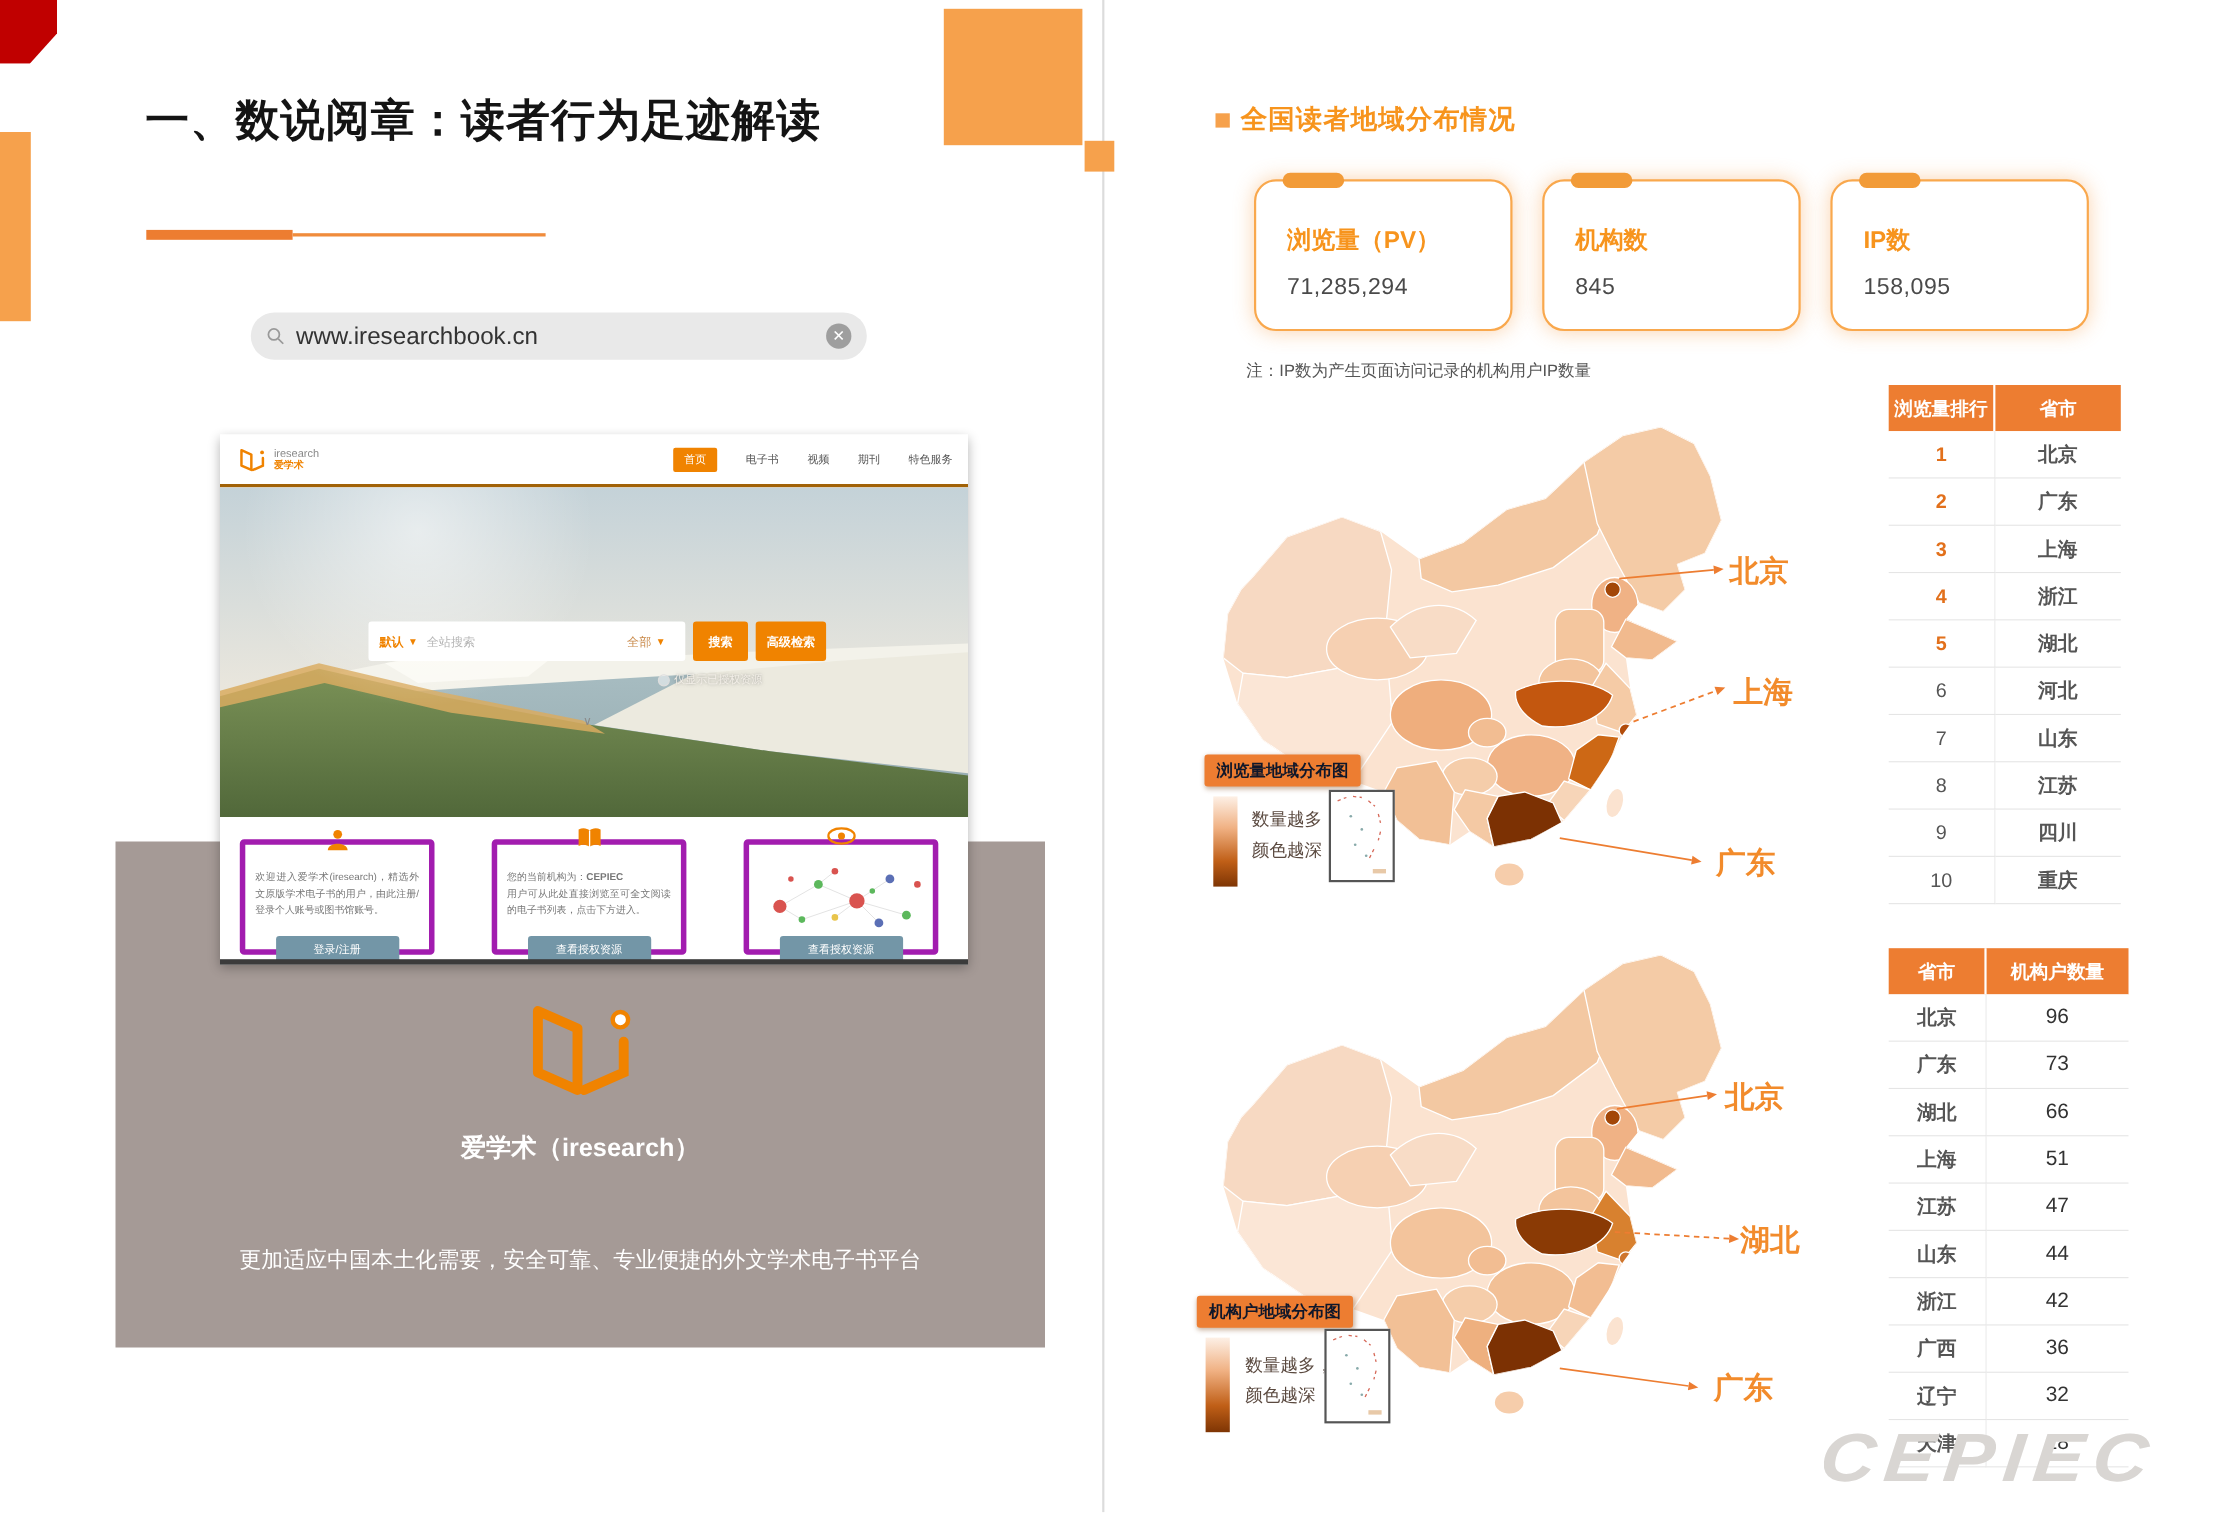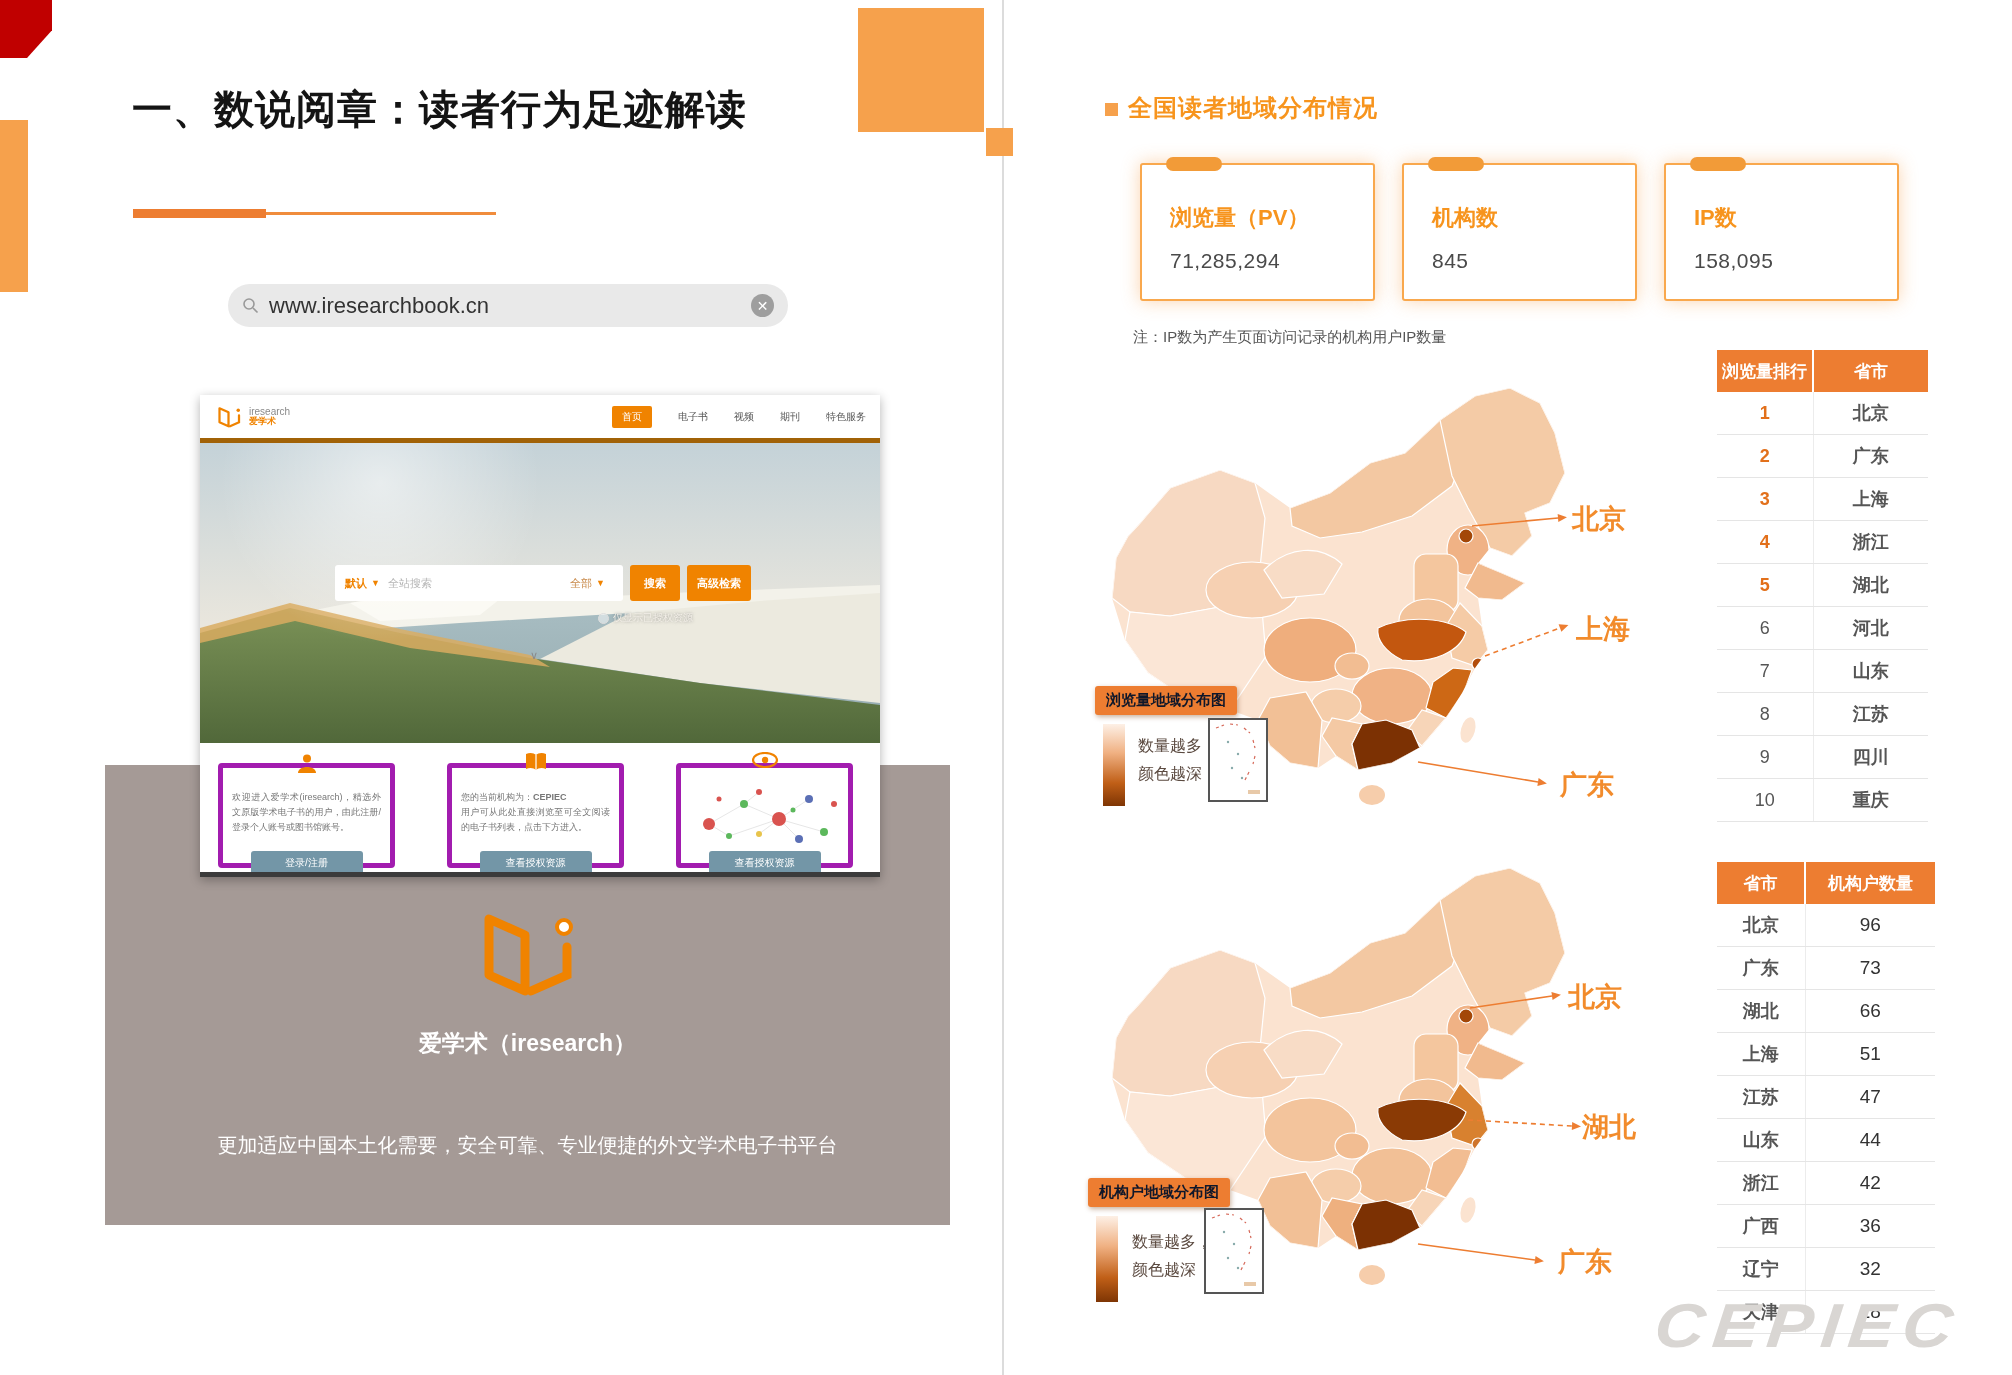--- a/index.html
+++ b/index.html
@@ -21,21 +21,21 @@
   .ul-thin{left:266px;top:212px;width:230px;height:3px;background:#F08C3C;}
 
   .addrbar{left:228px;top:284px;width:560px;height:43px;background:#E9E9E9;border-radius:22px;
     display:flex;align-items:center;padding:0 14px;box-sizing:border-box;}
   .addr-url{font-size:22px;color:#333;margin-left:10px;flex:1;}
   .addr-x{width:23px;height:23px;border-radius:50%;background:#9E9E9E;color:#fff;font-size:14px;
     display:flex;align-items:center;justify-content:center;font-weight:bold;}
 
   
   .site{left:200px;top:395px;width:680px;height:482px;background:#fff;box-shadow:0 3px 10px rgba(0,0,0,.3);z-index:2;}
-  .site-header{position:absolute;left:0;top:0;width:680px;height:48px;background:#fff;border-bottom:5px solid #a16207;
+  .site-header{position:absolute;left:0;top:0;width:680px;height:48px;background:#fff;border-bottom:3px solid #a16207;
     display:flex;align-items:center;padding:0 14px;box-sizing:border-box;}
   .site-logo-txt{line-height:1.05;margin-left:5px;}
   .site-logo-txt .l1{font-size:10px;color:#8a8a8a;}
   .site-logo-txt .l2{font-size:9px;color:#F08300;font-weight:bold;}
   .site-nav{margin-left:auto;display:flex;align-items:center;gap:26px;font-size:10px;color:#555;}
   .nav-active{background:#F08300;color:#fff;padding:4px 10px;border-radius:2px;}
   .hero{position:absolute;left:0;top:48px;width:680px;height:300px;overflow:hidden;}
   .hero svg{display:block;}
   .hsearch{position:absolute;left:135px;top:122px;display:flex;gap:7px;align-items:flex-end;}
   .hbar{width:288px;height:36px;background:#fff;border-radius:3px;display:flex;align-items:center;
@@ -64,21 +64,21 @@
   .brand-logo{left:467px;top:898px;z-index:2;}
   .brand-line{left:105px;width:845px;text-align:center;color:#fff;z-index:2;}
   .brand-1{top:1028px;font-size:23px;font-weight:bold;}
   .brand-2{top:1082px;font-size:22px;font-weight:bold;}
   .brand-3{top:1132px;font-size:20px;}
 
   
   .sec-bullet{left:1105px;top:103px;width:13px;height:13px;background:#F6A14C;}
   .sec-title{left:1128px;top:92px;font-size:24px;font-weight:bold;color:#F7941D;letter-spacing:1px;}
 
-  .statcard{top:163px;width:235px;height:138px;background:#fff;border:2px solid #F9A84D;border-radius:3px;
+  .statcard{top:163px;width:235px;height:138px;background:#fff;border:2px solid #F9A84D;border-radius:20px;
     box-shadow:0 0 18px rgba(246,160,77,.45);box-sizing:border-box;}
   .statcard .tab{position:absolute;left:24px;top:-8px;width:56px;height:14px;border-radius:7px;background:#F29B38;}
   .statcard .lbl{position:absolute;left:28px;top:38px;font-size:22px;font-weight:bold;color:#F7941D;}
   .statcard .val{position:absolute;left:28px;top:84px;font-size:21px;color:#4a4a4a;letter-spacing:.5px;}
   .note{left:1133px;top:328px;font-size:15px;color:#555;}
 
   .map{overflow:visible;}
   .map .arrow{stroke:#ED7D31;stroke-width:1.6;fill:none;}
   .map .ahead{fill:#ED7D31;}
   .map text{font-family:"Liberation Sans","DejaVu Sans",sans-serif;font-weight:bold;font-size:27px;

